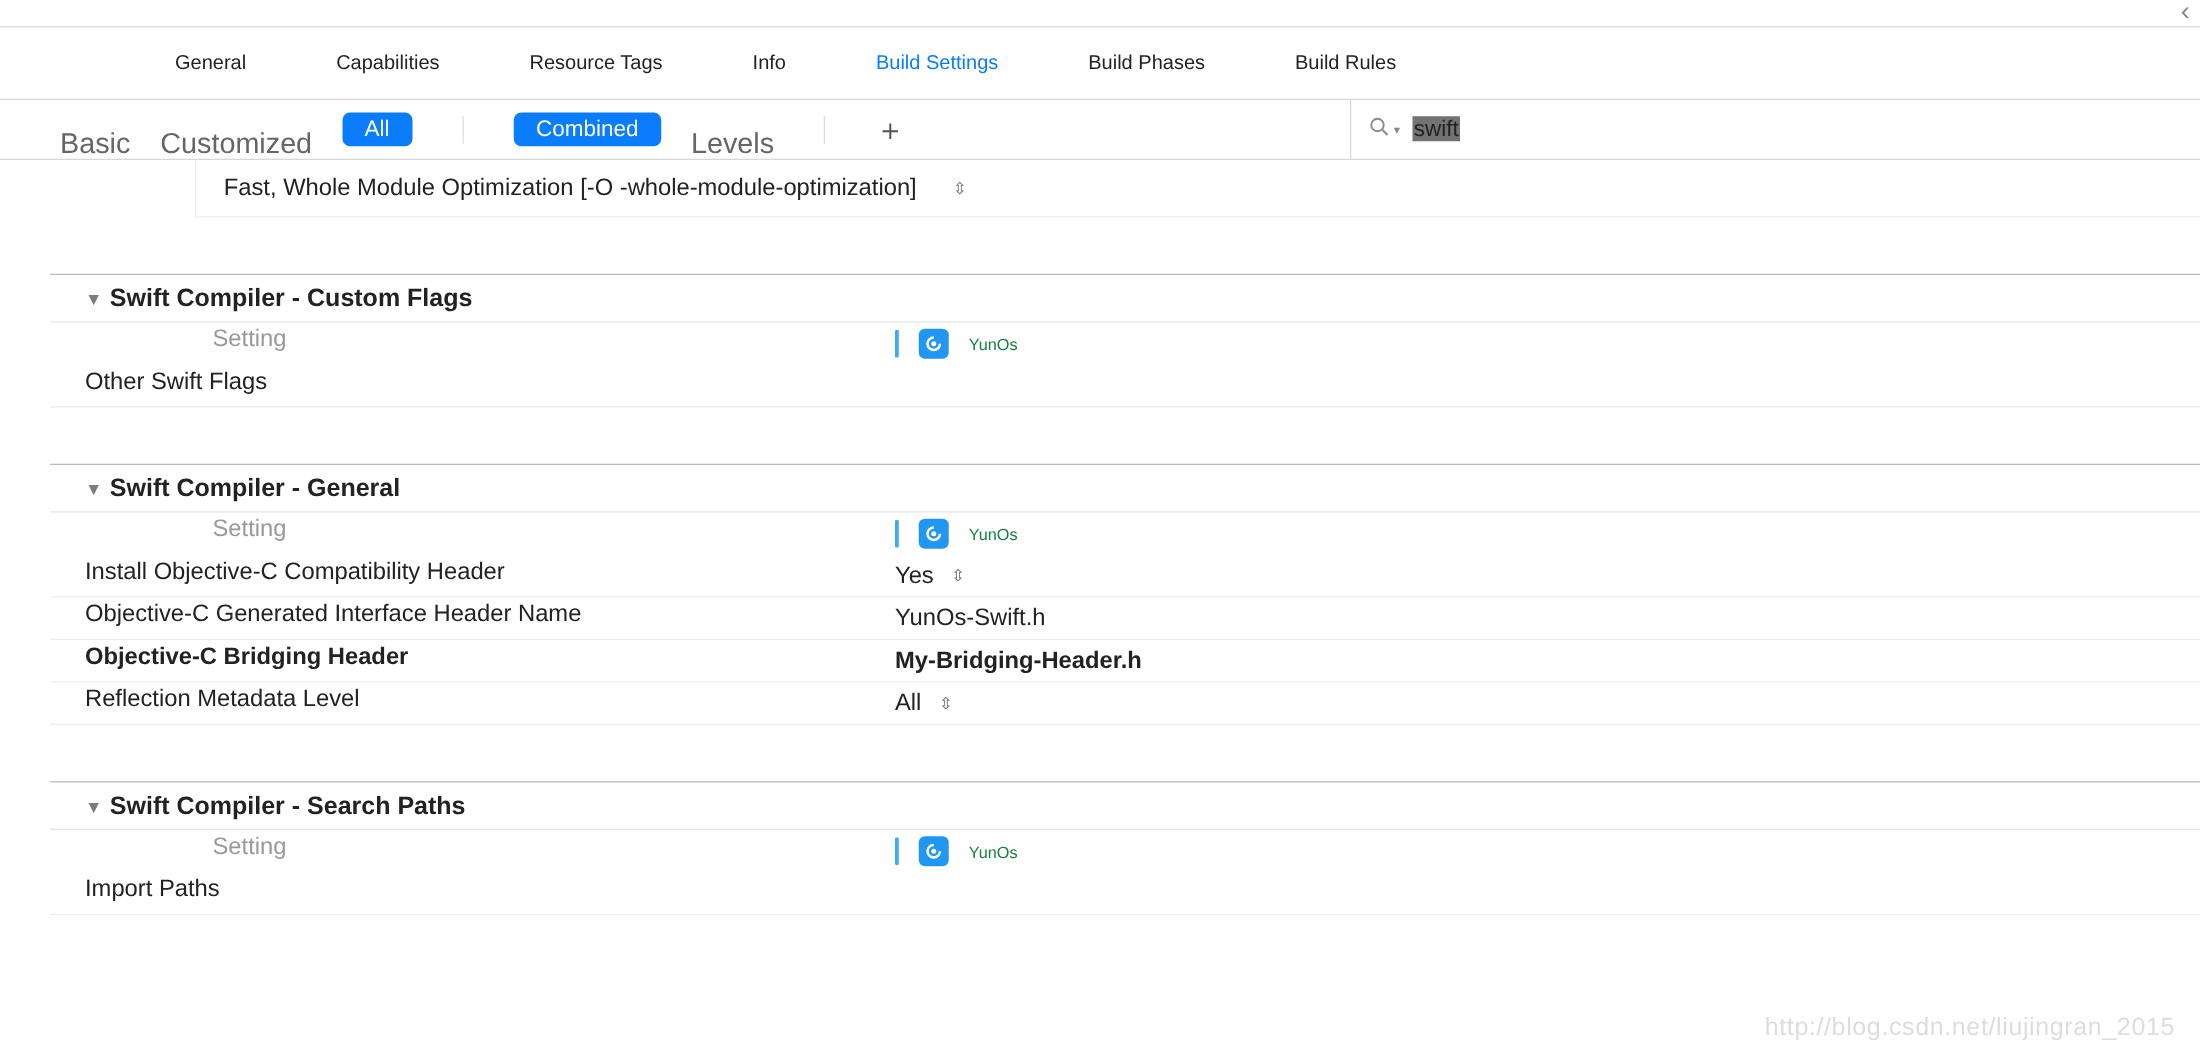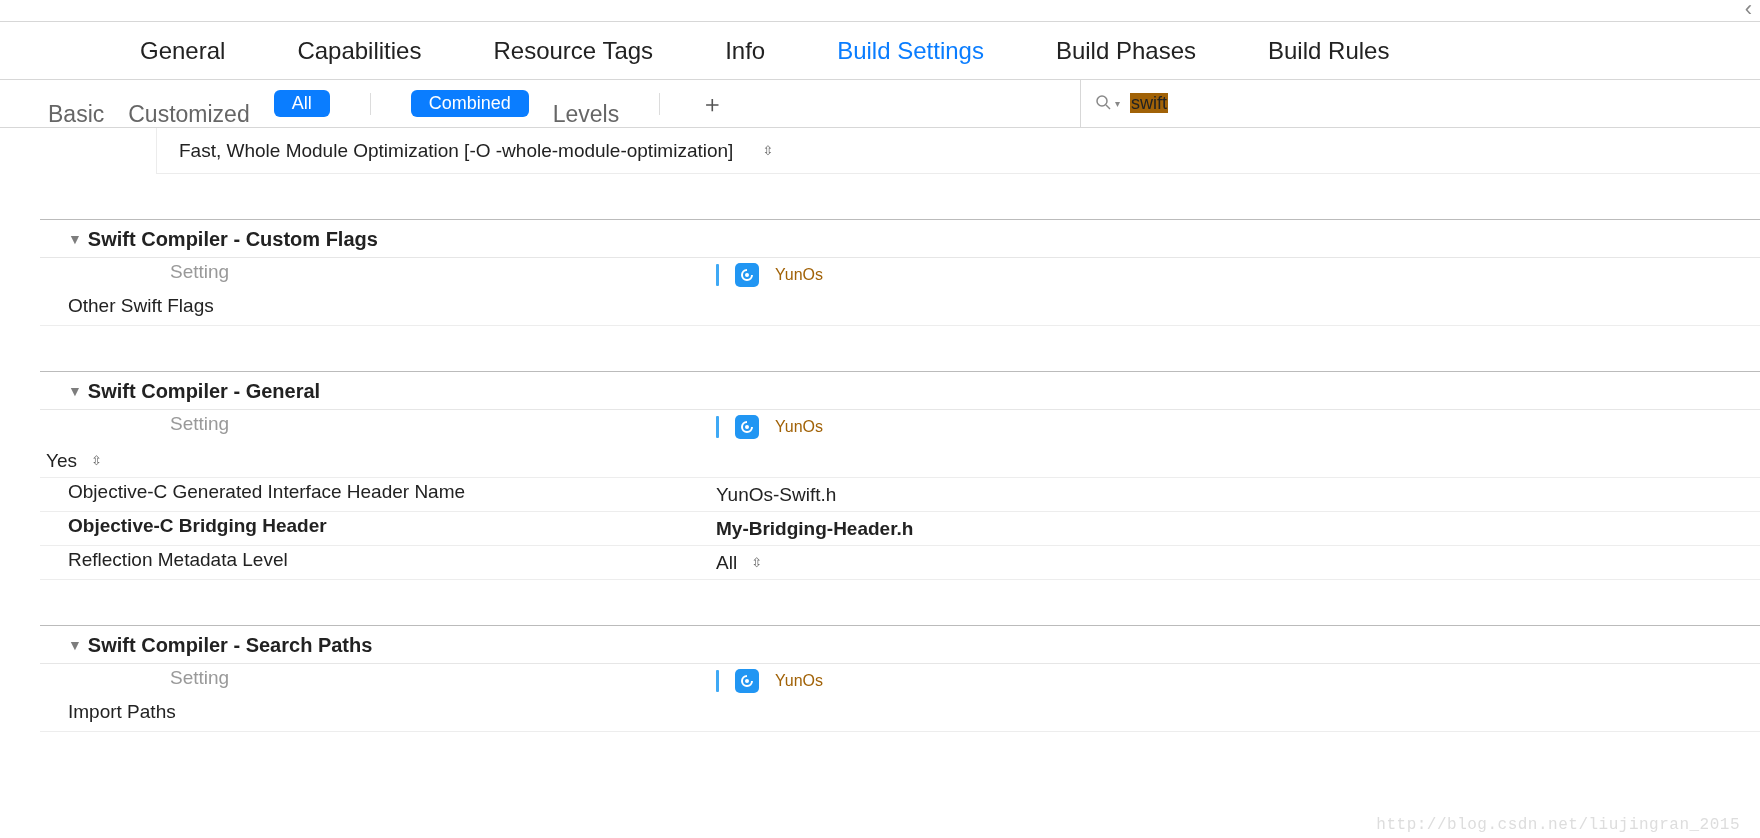--- a/index.html
+++ b/index.html
@@ -14,21 +14,21 @@
   .back-arrow {
     position: absolute; right: 8px; top: -4px; color: #888; font-size: 22px;
   }
 
   .tabs {
     display: flex; align-items: center; height: 58px;
     border-bottom: 1px solid #d7d7d7;
     padding-left: 140px;
     gap: 72px;
   }
-  .tab { color: #222; cursor: default; font-size: 24px; }
+  .tab { color: #222; cursor: default; font-size: 16px; }
   .tab.active { color: #0a7dff; }
 
   .filter-bar {
     display: flex; align-items: center; height: 48px;
     border-bottom: 1px solid #d7d7d7;
     padding-left: 28px; gap: 0;
     position: relative;
   }
   .filter-left { display: flex; align-items: center; gap: 24px; position: absolute; left: 48px; }
   .filter-item { color: #666; font-size: 23px; margin-top: 22px; }
@@ -40,21 +40,21 @@
   .plus { font-size: 24px; color: #555; font-weight: 300; }
   .search-wrap {
     position: absolute; right: 0; top: 0; bottom: 0;
     display: flex; align-items: center;
     border-left: 1px solid #d7d7d7;
     width: 680px; padding: 0 14px;
   }
   .search-icon { color: #888; font-size: 16px; margin-right: 4px; }
   .chev-down { font-size: 10px; color: #888; margin-right: 10px; }
   .search-highlight {
-    background: #a16207; padding: 0 1px;
+    background: #737373; padding: 0 1px;
   }
 
   .content { padding-left: 28px; padding-right: 0; }
 
   .row {
     display: flex; min-height: 34px;
     font-size: 19px;
   }
   .row.setting-head .col-setting { color: #999; }
   .col-setting {
@@ -70,41 +70,41 @@
     display: flex; align-items: center; gap: 6px;
     border-bottom: 1px solid #e6e6e6;
   }
   .disclosure { color: #7d7d7d; font-size: 14px; display:inline-block; transform: translateY(-1px); }
   .target-icon {
     width: 24px; height: 24px; background: #2196f3; border-radius: 5px;
     display: inline-flex; align-items: center; justify-content: center;
     margin-right: 8px;
   }
   .target-icon svg { width: 16px; height: 16px; }
-  .target-name { color: #a16207; font-size: 16px; }
+  .target-name { color: #15803d; font-size: 13px; }
 
   .value-sep {
     width: 3px; height: 22px; background: #3fa9f5; margin-right: 8px; border-radius: 1px;
   }
   .updown { color: #666; font-size: 13px; margin-left: 6px; }
   .bold { font-weight: 700; }
 
   .top-release-row {
     display:flex; align-items:center; height: 46px;
     border-bottom: 1px solid #ececec;
     margin-left: 156px;
     border-left: 1px solid #ececec;
   }
   .top-release-row .rlabel { width: 504px; padding-left: 78px; font-size:19px; }
   .top-release-row .rvalue { font-size:19px; display:flex; align-items:center; gap:23px; padding-left:22px; }
   .row.data, .section-title, .row.setting-head, .section-gap { margin-left: 12px; }
 
   .watermark {
     position: absolute; right: 20px; bottom: 4px;
-    color: #ddd; font-family: Liberation Mono, monospace; font-size: 16px;
+    color: #ddd; font-family: Liberation Sans, sans-serif; font-size: 20px;
     letter-spacing: 0.5px;
   }
   .page { position: relative; height: 838px; overflow: hidden; }
 </style>
 </head>
 <body>
 <div class="page">
 
 <div class="top-gap">
   <span class="back-arrow">‹</span>
@@ -187,20 +187,21 @@
       <span class="target-icon">
         <svg viewBox="0 0 24 24">
               <path fill="#fff" d="M12 3a9 9 0 1 0 9 9h-3a6 6 0 1 1-6-6V3z"></path>
               <circle cx="12" cy="12" r="3" fill="#fff"></circle>
             </svg>
       </span>
       <span class="target-name">YunOs</span>
     </div>
   </div>
   <div class="row data">
+    <div class="col-setting">Install Objective-C Compatibility Header</div>
     <div class="col-value">
       <span>Yes</span>
           <span class="updown">⇳</span>
     </div>
   </div>
   <div class="row data">
     <div class="col-setting">Objective-C Generated Interface Header Name</div>
     <div class="col-value">
       <span>YunOs-Swift.h</span>
     </div>

